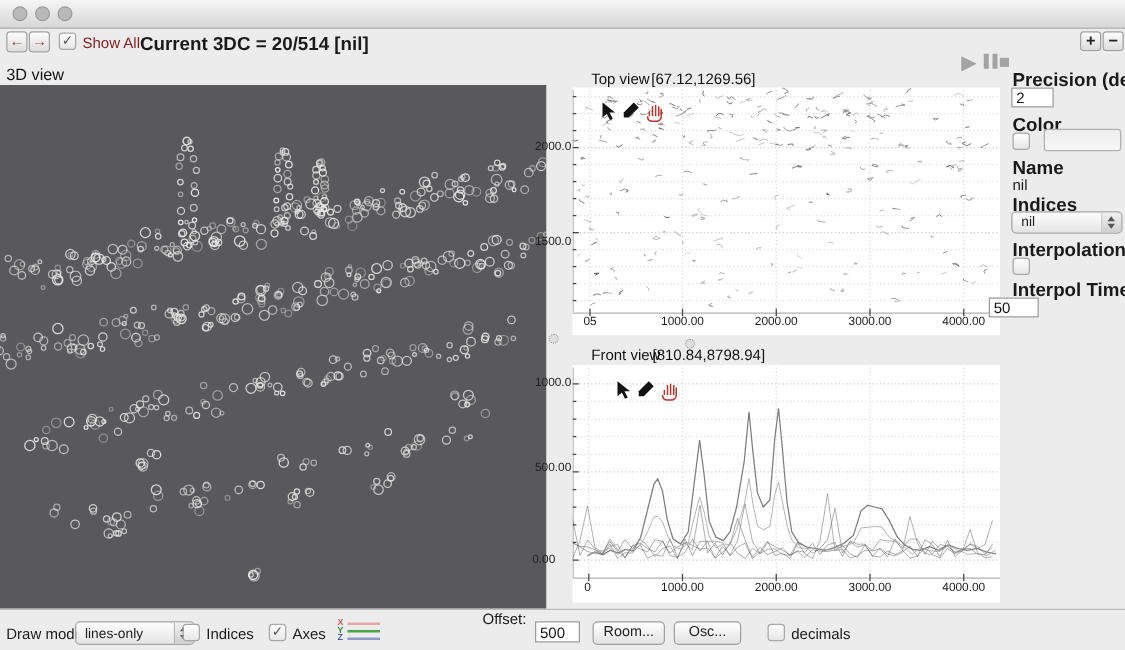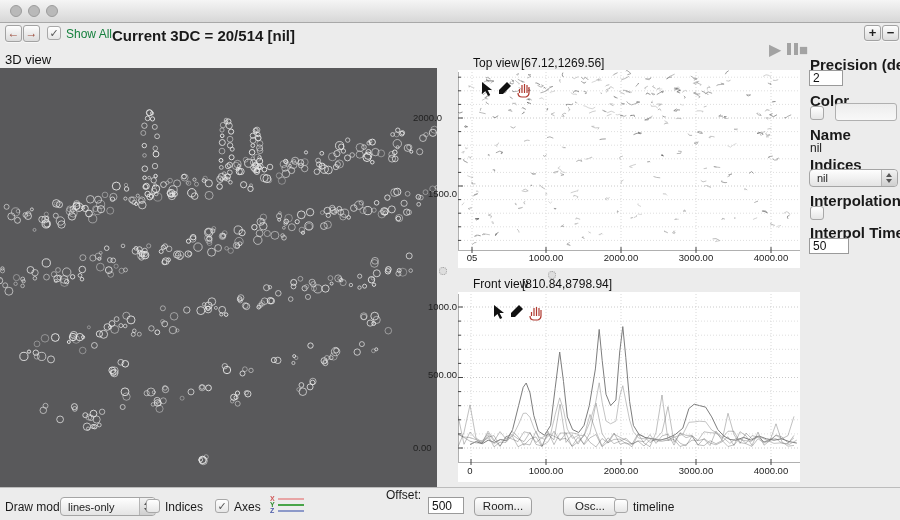--- a/index.html
+++ b/index.html
@@ -74,21 +74,21 @@
 
   <div class="titlebar">
     <span class="tl-dot" style="left:10px"></span>
     <span class="tl-dot" style="left:28px"></span>
     <span class="tl-dot" style="left:46px"></span>
   </div>
 
   <div class="btn nav-btn" style="left:5px;top:25px">←</div>
   <div class="btn nav-btn" style="left:23px;top:25px">→</div>
   <div class="cb checked" style="left:47px;top:26px"></div>
-  <div class="lbl" style="left:66px;top:27px;color:#15803d">Show All</div>
+  <div class="lbl" style="left:66px;top:27px;color:#7f1d1d">Show All</div>
   <div class="boldlbl" style="left:112px;top:27px">Current 3DC = 20/514 [nil]</div>
   <div class="btn pm-btn" style="left:864px;top:25px">+</div>
   <div class="btn pm-btn" style="left:882px;top:25px">−</div>
 
   <div class="pb pb-play" style="left:769px;top:40px">▶</div>
   <div class="pb pbars" style="left:787px;top:43px">
       <span class="pbar"></span>
       <span class="pbar"></span>
     </div>
   <div class="pb pb-stop" style="left:799px;top:41px">■</div>
@@ -1069,21 +1069,21 @@
   <div class="dd" style="left:809px;top:169px;width:89px;height:18px;line-height:17px">
     <span>nil</span>
     <span class="cap">
         <i class="up"></i>
         <i class="dn"></i>
       </span>
   </div>
   <div class="boldlbl" style="left:810px;top:192px">Interpolation</div>
   <div class="cb" style="left:810px;top:206px"></div>
   <div class="boldlbl" style="left:810px;top:224px">Interpol Time (ms)</div>
-  <input class="field" style="left: 809px; top: 238px; width: 40px; height: 16px;" value="50">
+  <input class="field" style="left: 791px; top: 238px; width: 40px; height: 16px;" value="50">
 
   <div class="bottombar">
     <div class="lbl" style="left:5px;top:12px">Draw mode:</div>
     <div class="dd" style="left:60px;top:9px;width:96px;height:19px;line-height:18px">
       <span>lines-only</span>
       <span class="cap">
           <i class="up"></i>
           <i class="dn"></i>
         </span>
     </div>
@@ -1101,33 +1101,33 @@
           <span style="background:#49a549"></span>
         </div>
       <div class="axes-row">
           <b style="color:#4a5aa8">Z</b>
           <span style="background:#8c99c9"></span>
         </div>
     </div>
     <div class="lbl" style="left:386px;top:0">Offset:</div>
     <input class="field" style="left: 428px; top: 9px; width: 36px; height: 17px;" value="500">
     <div class="push" style="left:474px;top:9px;width:58px">Room...</div>
-    <div class="push" style="left:563px;top:9px;width:54px">Osc...</div>
+    <div class="push" style="left:539px;top:9px;width:54px">Osc...</div>
     <div class="cb" style="left:614px;top:11px"></div>
-    <div class="lbl" style="left:633px;top:12px">timeline</div>
+    <div class="lbl" style="left:633px;top:12px">decimals</div>
   </div>
 
 <div class="tick " style="left: 442px; top: 252px; width: 60px; text-align: center;">05</div>
     <div class="tick " style="left: 516px; top: 252px; width: 60px; text-align: center;">1000.00</div>
     <div class="tick " style="left: 591px; top: 252px; width: 60px; text-align: center;">2000.00</div>
     <div class="tick " style="left: 666px; top: 252px; width: 60px; text-align: center;">3000.00</div>
     <div class="tick " style="left: 741px; top: 252px; width: 60px; text-align: center;">4000.00</div>
-    <div class="tick " style="left: 413px; top: 112px; width: 44px; text-align: left;">2000.0</div>
+    <div class="tick " style="left: 413px; top: 112px; width: 44px; text-align: right;">2000.0</div>
     <div class="tick " style="left: 413px; top: 188px; width: 44px; text-align: right;">1500.0</div>
     <div class="tick " style="left: 440px; top: 465px; width: 60px; text-align: center;">0</div>
     <div class="tick " style="left: 516px; top: 465px; width: 60px; text-align: center;">1000.00</div>
     <div class="tick " style="left: 591px; top: 465px; width: 60px; text-align: center;">2000.00</div>
     <div class="tick " style="left: 666px; top: 465px; width: 60px; text-align: center;">3000.00</div>
     <div class="tick " style="left: 741px; top: 465px; width: 60px; text-align: center;">4000.00</div>
     <div class="tick " style="left: 413px; top: 301px; width: 44px; text-align: right;">1000.0</div>
     <div class="tick " style="left: 413px; top: 369px; width: 44px; text-align: right;">500.00</div>
-    <div class="tick " style="left: 413px; top: 442px; width: 44px; text-align: left;">0.00</div>
+    <div class="tick " style="left: 413px; top: 442px; width: 44px; text-align: center;">0.00</div>
   </div>
 
 </body></html>

